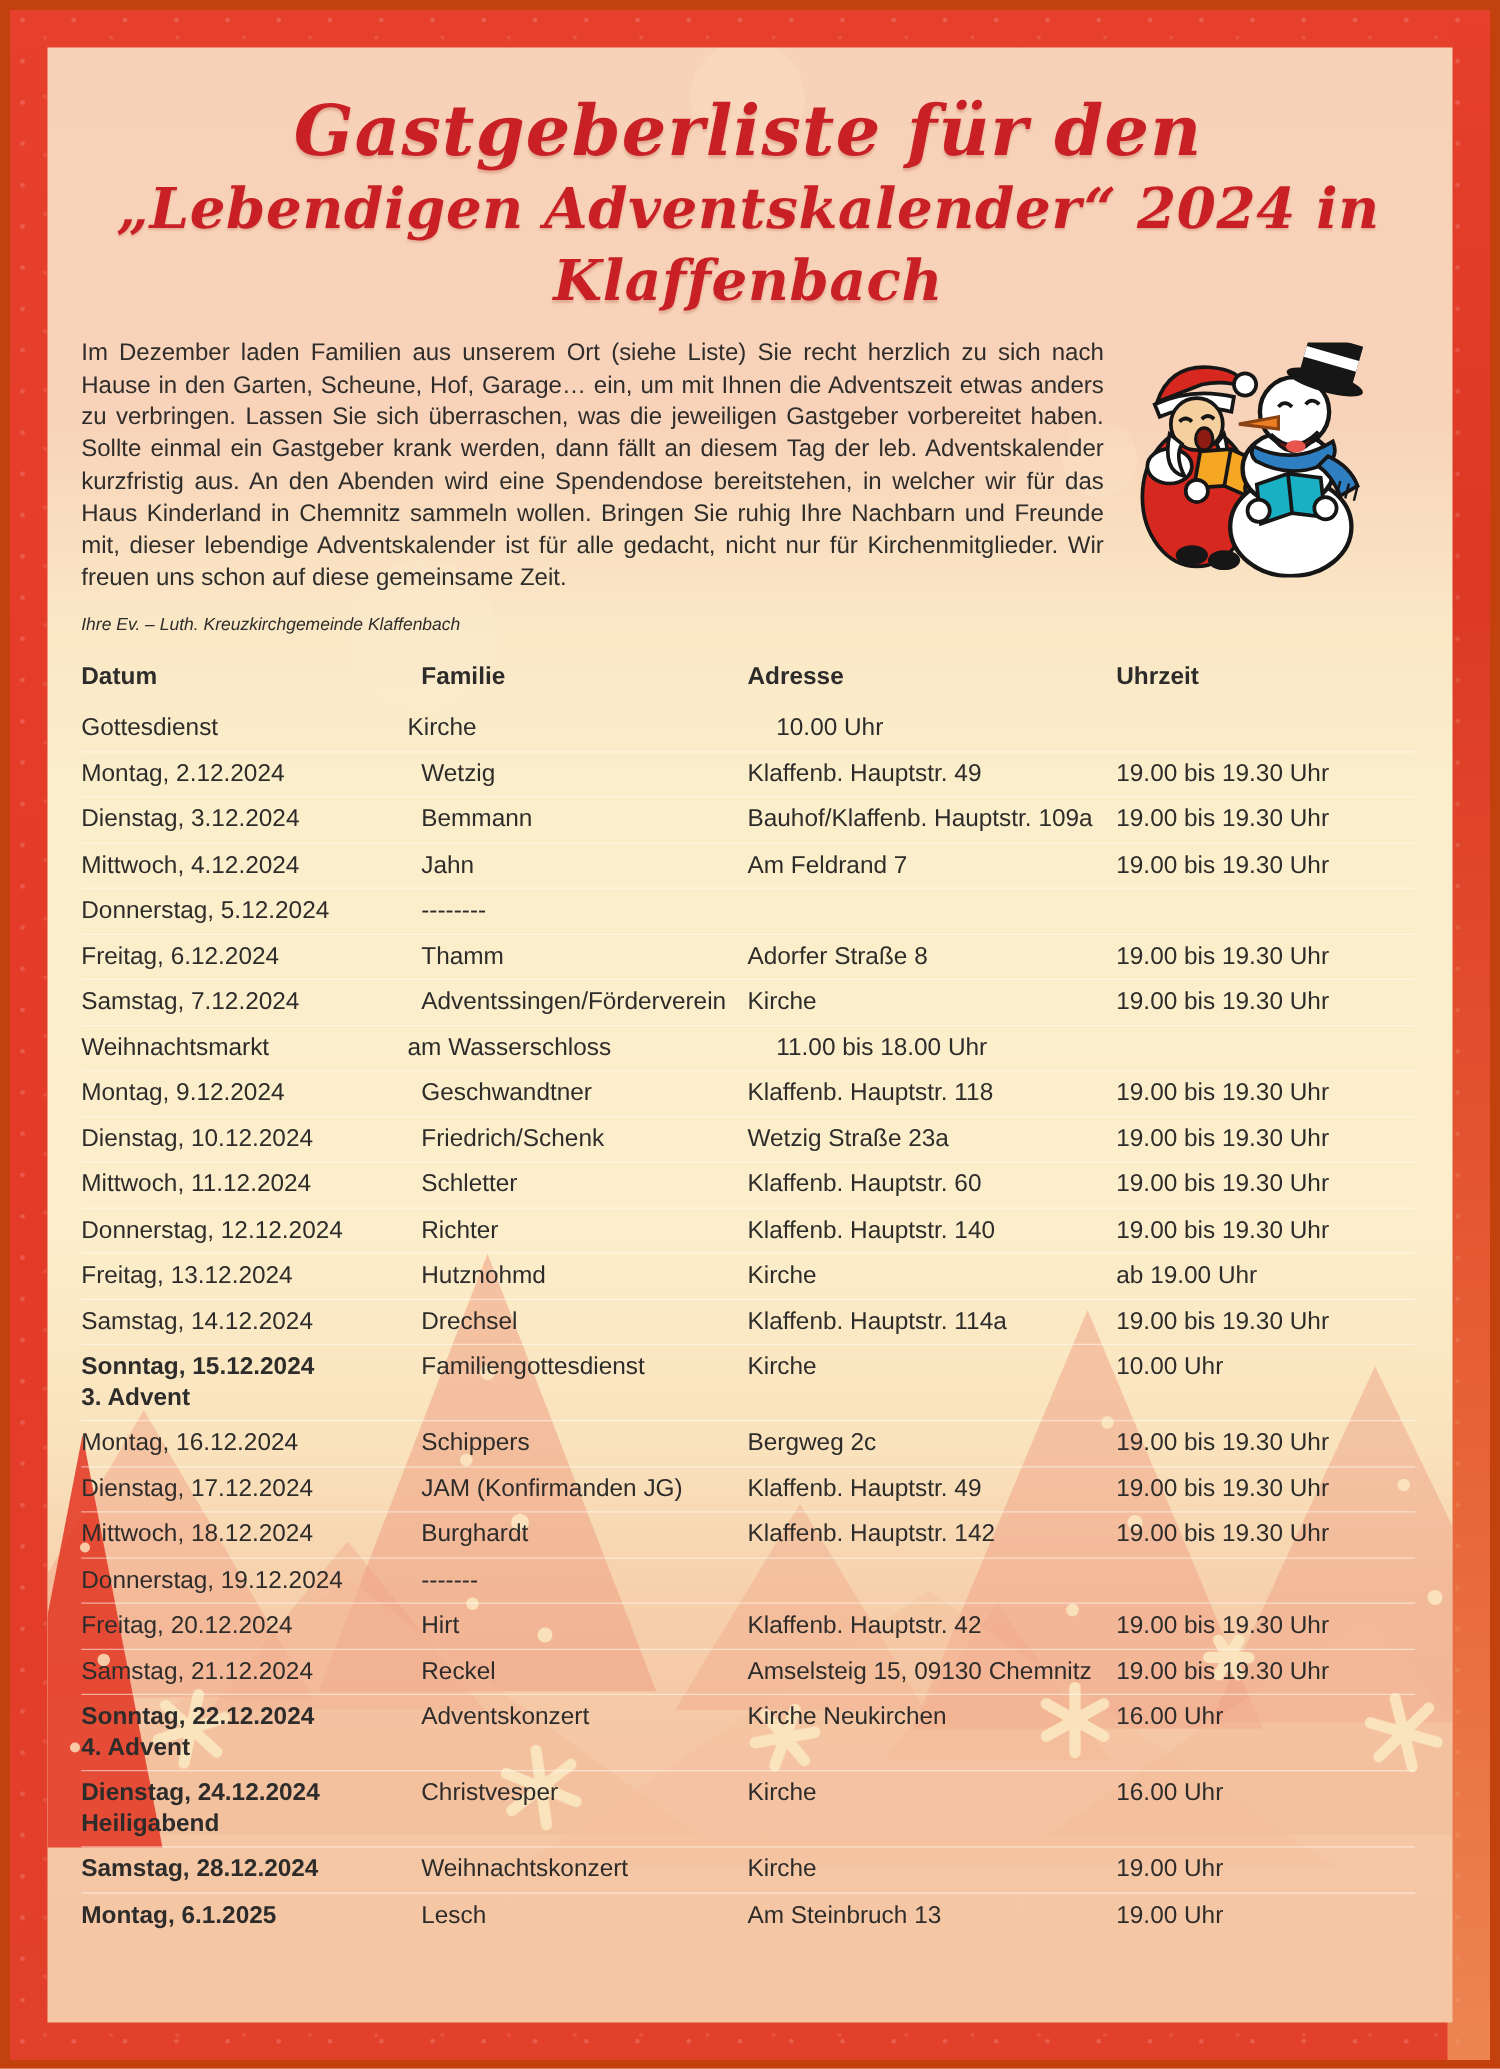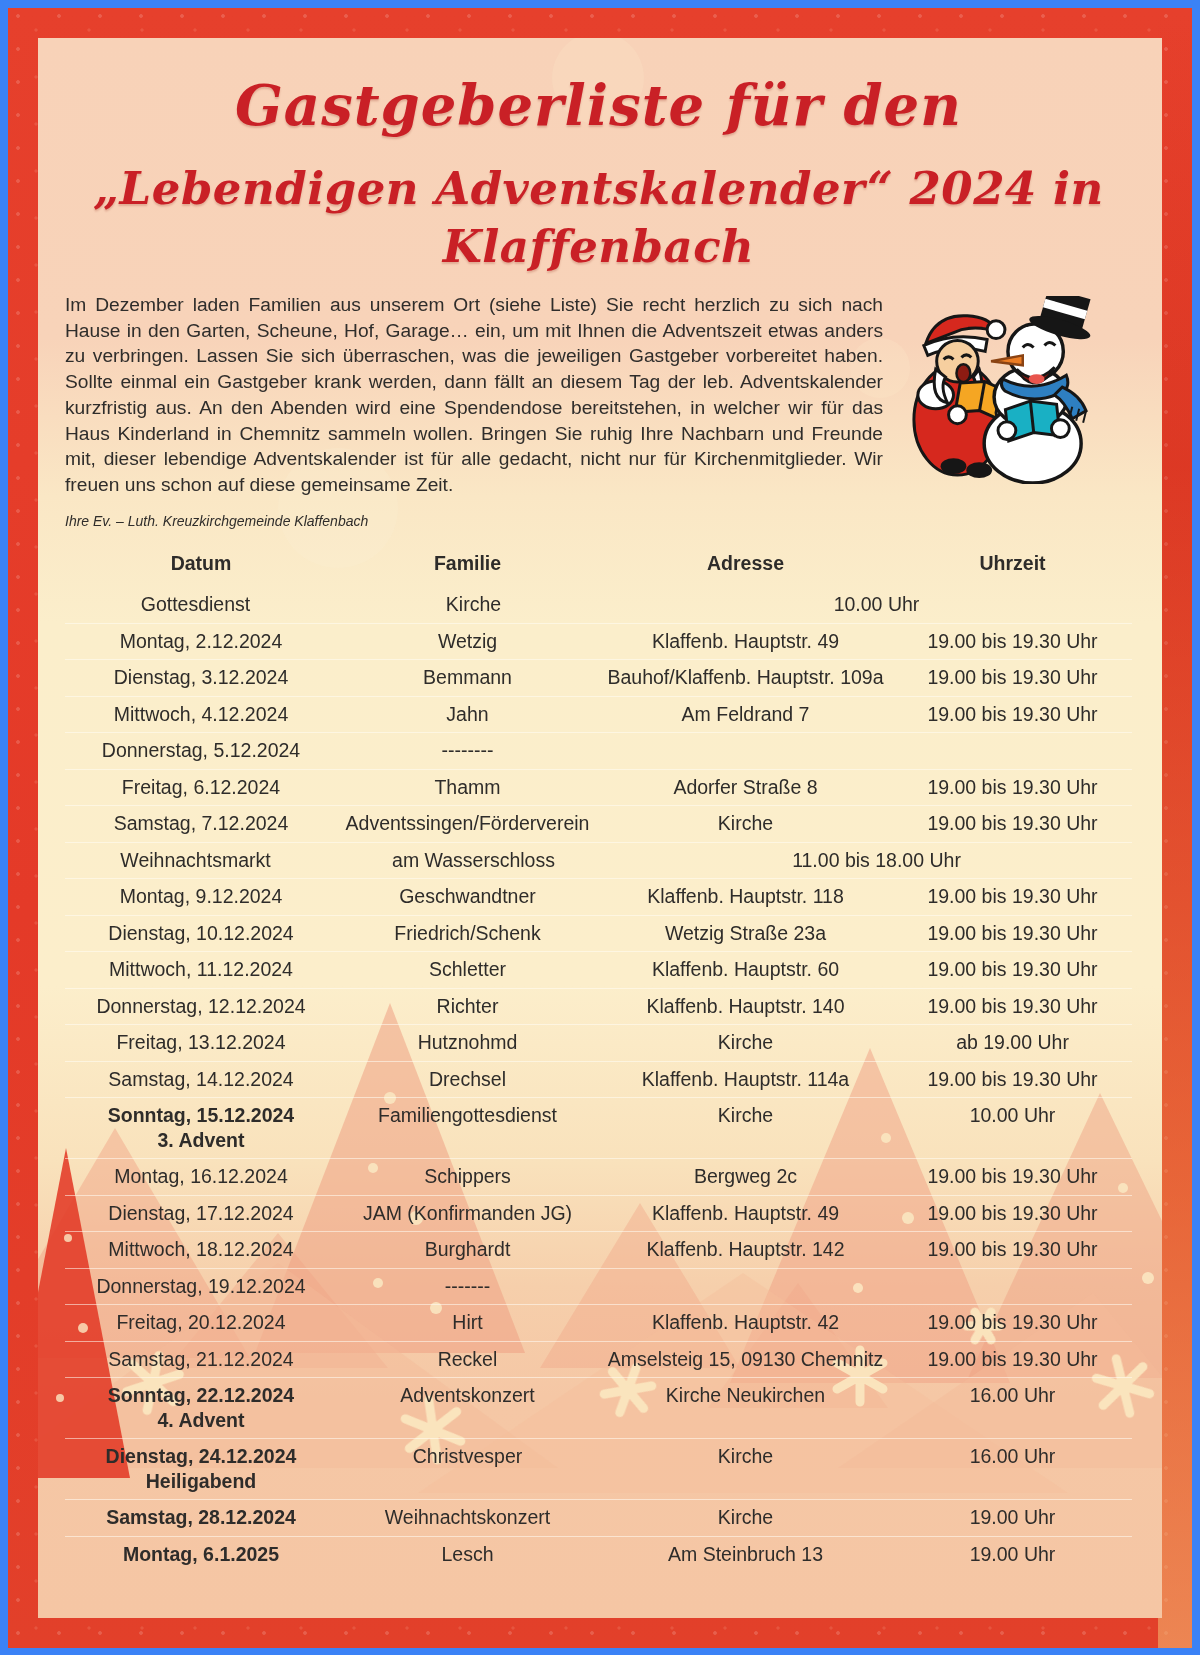--- a/index.html
+++ b/index.html
@@ -1,18 +1,18 @@
 <!DOCTYPE html>
 <html lang="de"><head>
 <meta charset="utf-8">
 <style>
   html,body{margin:0;padding:0;}
   body{background:#ffffff;}
   .page{
-    position:relative;width:1200px;height:1655px;background:#3b82f6;
+    position:relative;width:1200px;height:1655px;background:#c2410c;
     font-family:"Liberation Sans",sans-serif;overflow:hidden;
   }
   
   .frame{
     position:absolute;left:8px;top:8px;width:1184px;height:1640px;
     background:linear-gradient(180deg,#e6402c 0%,#e43a28 55%,#e2402a 100%);
   }
   .frame::before{
     content:"";position:absolute;inset:0;
     background-image:
@@ -41,31 +41,31 @@
   }
   .bg-decor{position:absolute;left:0;top:0;width:1124px;height:1580px;pointer-events:none;}
   .inner{position:relative;padding:0 30px 0 27px;}
   
   .title{
     text-align:center;margin-top:34px;
     font-family:"DejaVu Serif",serif;font-style:italic;font-weight:bold;
     color:#c92026;text-shadow:0 2px 2px rgba(140,30,20,.22);
   }
   .title-line1{font-size:56px;line-height:66px;letter-spacing:1px;}
-  .title-line2{font-size:45px;line-height:58px;margin-top:22px;letter-spacing:.5px;}
+  .title-line2{font-size:45px;line-height:58px;letter-spacing:.5px;}
   
   .intro-wrap{position:relative;margin-top:16px;}
   .intro{
     width:818px;margin:0;font-size:19.2px;line-height:25.7px;color:#2f2d2b;
     text-align:justify;
   }
   .illustration{position:absolute;top:4px;right:28px;width:208px;height:188px;}
   .signature{margin:15px 0 0 0;font-style:italic;font-size:14px;color:#2f2d2b;}
   
-  .host-table{margin-top:18px;font-size:19.5px;color:#2e2c2a;text-align:center;}
+  .host-table{margin-top:18px;font-size:19.5px;color:#2e2c2a;}
   .thead{display:flex;font-weight:bold;padding:5px 0 12px 0;}
   .trow{
     display:flex;align-items:flex-start;padding:6px 0 6px 0;
     border-bottom:1px solid rgba(255,253,245,.55);
   }
   .tbody .trow:last-child{border-bottom:none;}
   .c-date{width:272px;flex:0 0 272px;}
   .c-family{width:261px;flex:0 0 261px;}
   .c-address{width:295px;flex:0 0 295px;}
   .c-time{flex:1 1 auto;}

